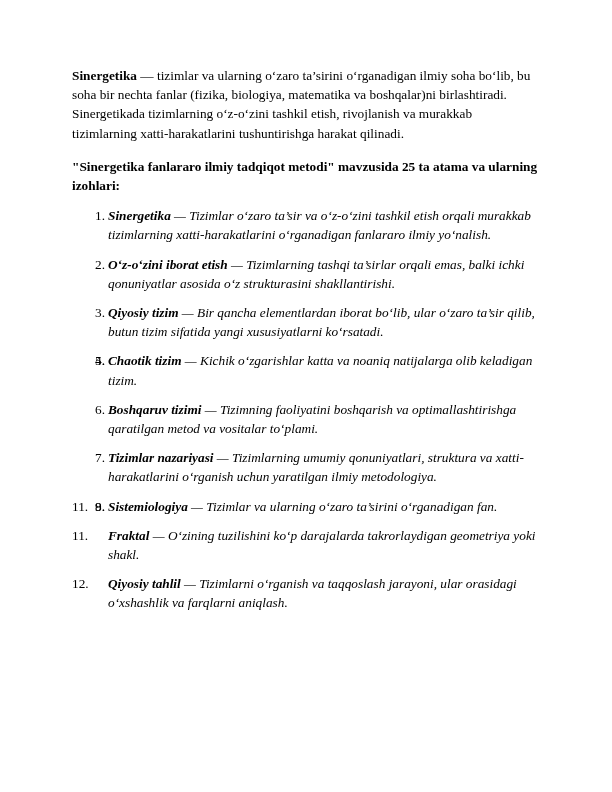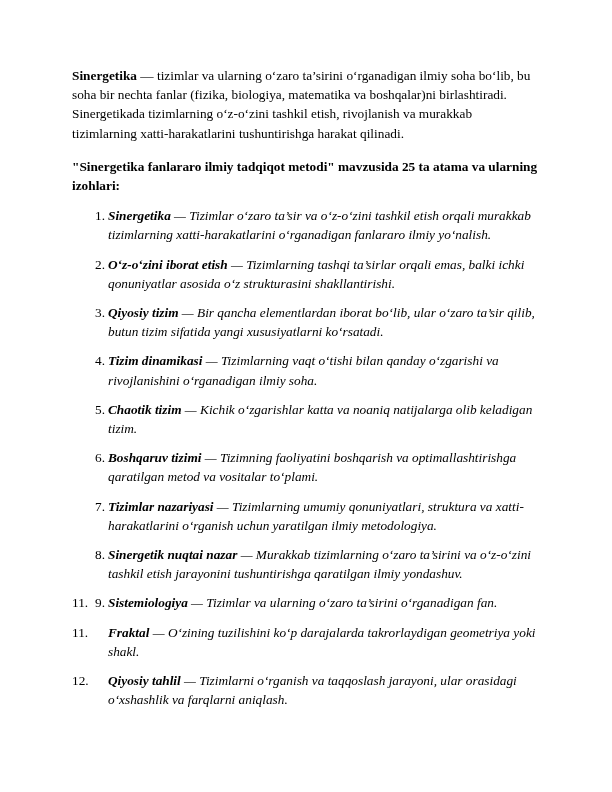--- a/index.html
+++ b/index.html
@@ -111,41 +111,39 @@
       <span class="term-body"><span class="term-name">Oʻz-oʻzini iborat etish</span><span> — </span><span>Tizimlarning tashqi ta’sirlar orqali emas, balki ichki qonuniyatlar asosida oʻz strukturasini shakllantirishi.</span></span>
     </li>
 
     <li class="term-item">
       <span class="term-marker">3.</span>
       <span class="term-body"><span class="term-name">Qiyosiy tizim</span><span> — </span><span>Bir qancha elementlardan iborat boʻlib, ular oʻzaro ta’sir qilib, butun tizim sifatida yangi xususiyatlarni koʻrsatadi.</span></span>
     </li>
 
     <li class="term-item">
       <span class="term-marker">4.</span>
-      <span class="term-body"><span class="term-name">Tizim dinamikasi</span><span> — </span><span>Tizimlarning vaqt oʻtishi bilan qanday oʻzgarishi va rivojlanishini oʻrganadigan ilmiy soha.</span></span>
     </li>
 
     <li class="term-item">
       <span class="term-marker">5.</span>
       <span class="term-body"><span class="term-name">Chaotik tizim</span><span> — </span><span>Kichik oʻzgarishlar katta va noaniq natijalarga olib keladigan tizim.</span></span>
     </li>
 
     <li class="term-item">
       <span class="term-marker">6.</span>
       <span class="term-body"><span class="term-name">Boshqaruv tizimi</span><span> — </span><span>Tizimning faoliyatini boshqarish va optimallashtirishga qaratilgan metod va vositalar toʻplami.</span></span>
     </li>
 
     <li class="term-item">
       <span class="term-marker">7.</span>
       <span class="term-body"><span class="term-name">Tizimlar nazariyasi</span><span> — </span><span>Tizimlarning umumiy qonuniyatlari, struktura va xatti-harakatlarini oʻrganish uchun yaratilgan ilmiy metodologiya.</span></span>
     </li>
 
     <li class="term-item">
       <span class="term-marker">8.</span>
-      <span class="term-body"><span class="term-name">Sinergetik nuqtai nazar</span><span> — </span><span>Murakkab tizimlarning oʻzaro ta’sirini va oʻz-oʻzini tashkil etish jarayonini tushuntirishga qaratilgan ilmiy yondashuv.</span></span>
     </li>
 
     <li class="term-item">
       <span class="term-marker">9.</span>
     </li>
 
     <li class="term-item wide-marker">
       <span class="term-marker">11.</span>
       <span class="term-body"><span class="term-name">Sistemiologiya</span><span> — </span><span>Tizimlar va ularning oʻzaro ta’sirini oʻrganadigan fan.</span></span>
     </li>

